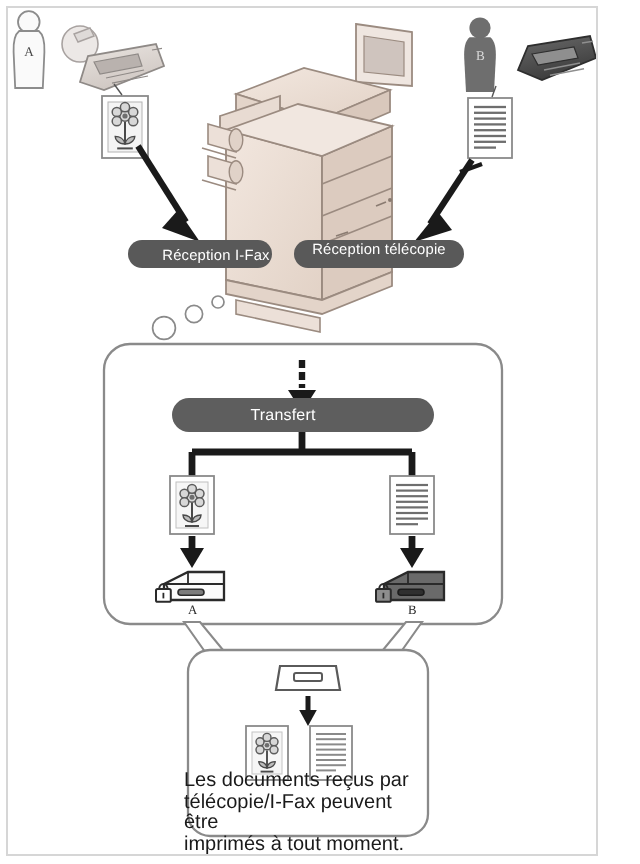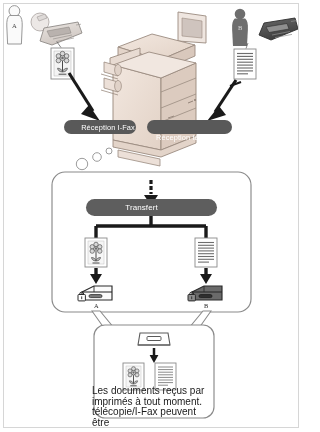--- a/index.html
+++ b/index.html
@@ -322,28 +322,28 @@
         <path d="M158,380.0 L173,380.0"></path>
         <path d="M158,382.6 L173,382.6"></path>
         <path d="M158,385.2 L168,385.2"></path>
       </g>
     </g>
 
   </svg>
 
   <div class="lbl pill-text" style="left:64px; top:123.5px; width:88px;">Réception I-Fax</div>
 
-  <div class="lbl pill-text" style="left:147px; top:134px; width:85px;">Réception télécopie</div>
+  <div class="lbl pill-text" style="left:147px; top:121px; width:85px;">Réception télécopie</div>
 
   <div class="lbl" style="left:76px; top:203.5px; width:131px; font-size:8px;">Transfert</div>
 
   <div class="ab" style="left:94px; top:302px;">A</div>
 
   <div class="ab" style="left:204px; top:302px;">B</div>
 
   <div class="capt">
     <div>Les documents reçus par</div>
+    <div>télécopie/I-Fax peuvent être</div>
     <div>imprimés à tout moment.</div>
-    <div>télécopie/I-Fax peuvent être</div>
   </div>
 
   <div id="frame"></div>
 </div>
 
 </body></html>

